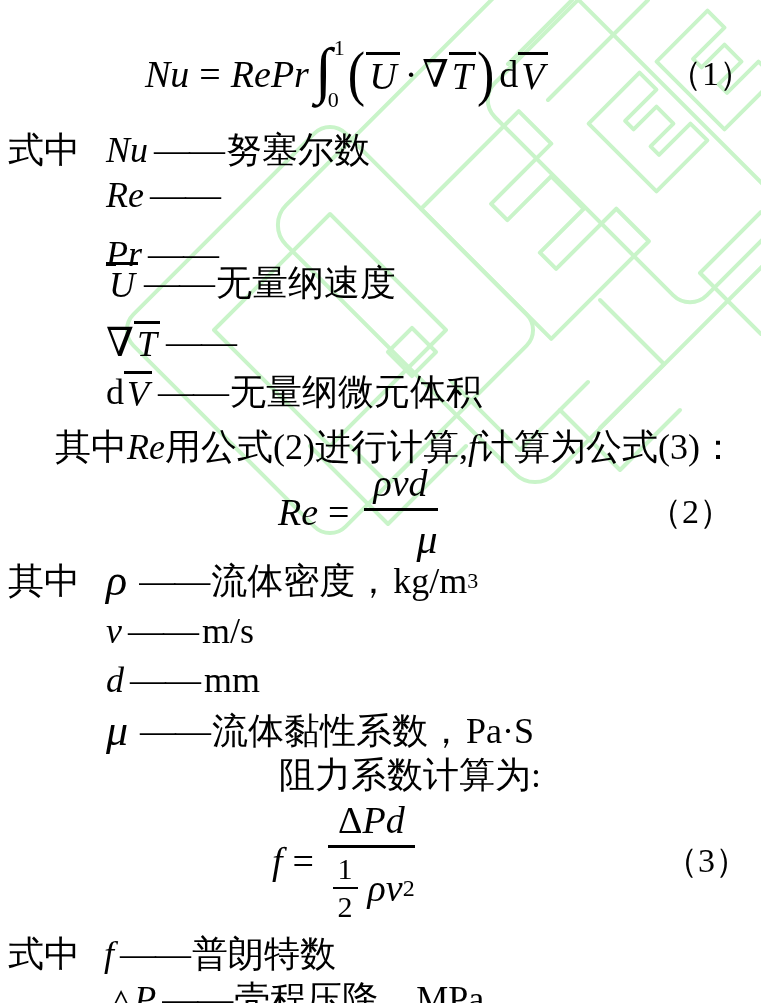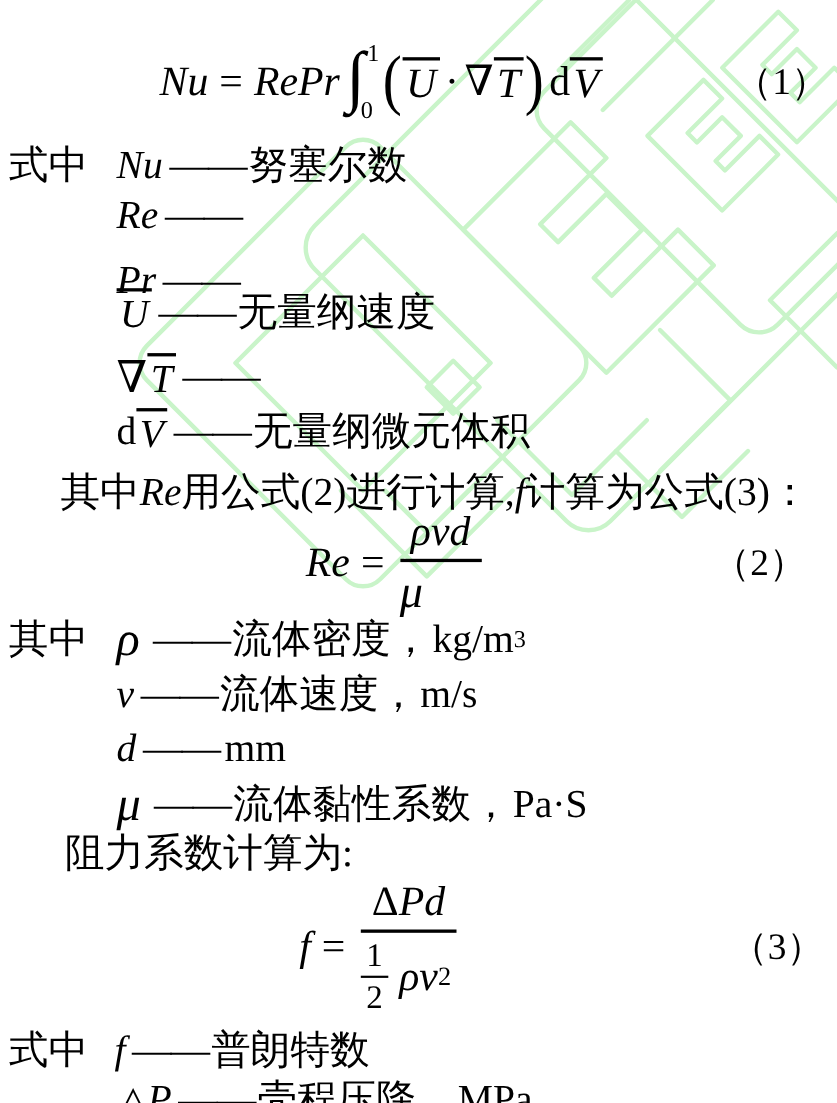--- a/index.html
+++ b/index.html
@@ -28,21 +28,21 @@
   .eqf{font-size:38px;}
   .eq-body{display:flex;align-items:center;}
   .eq-op{margin:0 10px;font-size:38px;}
   .eqnum{position:absolute;font-size:34px;}
   .int-wrap{display:inline-flex;align-items:center;margin:0 2px 0 6px;}
   .int-sign{font-size:62px;line-height:0.8;font-style:normal;transform:translateY(-3px);}
   .int-lims{display:inline-flex;flex-direction:column;justify-content:space-between;height:74px;font-size:22px;line-height:1;margin-left:-4px;}
   .lim-t{padding-left:6px;}
   .bigparen{font-size:52px;line-height:1;display:inline-block;transform:scaleY(1.18);margin:0 1px;font-style:normal;}
   .cdot{margin:0 5px;}
-  .frac{display:inline-flex;flex-direction:column;align-items:flex-start;margin:0 4px;vertical-align:middle;}
+  .frac{display:inline-flex;flex-direction:column;align-items:flex-end;margin:0 4px;vertical-align:middle;}
   .frac .num{border-bottom:3px solid #000;padding:0 10px 3px 10px;display:inline-flex;align-items:baseline;}
   .frac .den{padding-top:4px;display:inline-flex;align-items:center;}
   .halffrac{display:inline-flex;flex-direction:column;align-items:center;font-size:30px;line-height:1.15;margin-right:10px;}
   .halffrac .hn{border-bottom:2.5px solid #000;padding:0 5px 1px 5px;}
   .halffrac .hd{padding-top:1px;}
 </style>
 </head>
 <body>
 
 <svg class="wm" viewBox="0 0 761 1003" xmlns="http://www.w3.org/2000/svg">
@@ -159,38 +159,37 @@
         <span class="gk">ρ</span>
       </span>
     <span class="dash">——</span>
     <span>流体密度，</span>
     <span class="unit">kg/m</span>
       <sup>3</sup>
   </div>
   <div class="row indent1" style="top:580px;height:46px;">
     <span class="it term">v</span>
     <span class="dash">——</span>
-    <span>流体速度，</span>
     <span class="unit">m/s</span>
   </div>
   <div class="row indent1" style="top:629px;height:46px;">
     <span class="it term">d</span>
     <span class="dash">——</span>
     <span class="unit">mm</span>
   </div>
   <div class="row indent1" style="top:677px;height:52px;">
     <span class="term">
         <span class="gk">μ</span>
       </span>
     <span class="dash">——</span>
     <span>流体黏性系数，</span>
     <span class="unit">Pa·S</span>
   </div>
 
-  <div class="row" style="top:727px;height:40px;padding-left:59px;">
+  <div class="row" style="top:727px;height:40px;padding-left:59px;justify-content:center;">
     <span>阻力系数计算为:</span>
   </div>
 
   <div class="row" style="top:762px;height:142px;">
     <div class="eq-body" style="margin-left:272px;">
       <span class="it eqf">f</span>
       <span class="eq-op">=</span>
       <span class="frac">
         <span class="num">
           <span class="eqf">Δ</span>

